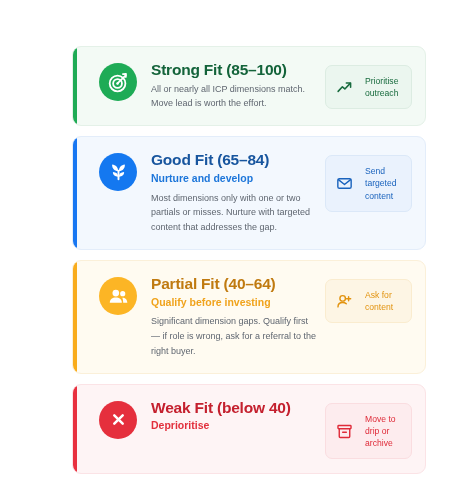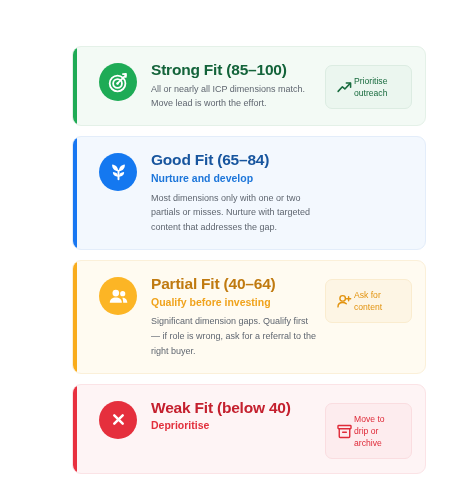--- a/index.html
+++ b/index.html
@@ -91,21 +91,21 @@
     margin: 0;
     max-width: 172px;
   }
 
   .action {
     flex: 0 0 auto;
     align-self: flex-start;
     margin-top: 4px;
     display: flex;
     align-items: center;
-    gap: 1px;
+    gap: 12px;
     border-radius: 7px;
     padding: 9px 11px 9px 10px;
     box-sizing: border-box;
     width: 87px;
   }
   .action-icon {
     flex: 0 0 auto;
     width: 17px;
     height: 17px;
     display: flex;
@@ -201,20 +201,29 @@
         <path d="M12.4 16.4 C12.4 13.6 14.4 11.8 17.8 11.6 C18.1 14.4 16.1 16.2 12.4 16.4 Z"></path>
       </svg>
     </div>
 
     <div class="card-body">
       <div class="card-title">Good Fit (65–84)</div>
       <div class="card-subtitle">Nurture and develop</div>
       <div class="card-desc">Most dimensions only with one or two partials or misses. Nurture with targeted content that addresses the gap.</div>
     </div>
 
+    <div class="action">
+      <span class="action-icon">
+        <svg width="17" height="17" viewBox="0 0 24 24" fill="none" stroke="#1a63bd" stroke-width="2" stroke-linecap="round" stroke-linejoin="round">
+          <rect x="2.6" y="5.2" width="18.8" height="13.6" rx="2.2"></rect>
+          <path d="M3.4 6.6 L12 13.4 L20.6 6.6"></path>
+        </svg>
+      </span>
+      <span class="action-label">Send targeted content</span>
+    </div>
   </div>
 
   <div class="card card-partial">
     <div class="accent-bar"></div>
 
     <div class="badge-circle">
       <svg width="23" height="23" viewBox="0 0 24 24" fill="#ffffff">
         <circle cx="9.2" cy="8.4" r="3.5"></circle>
         <circle cx="16.4" cy="9.0" r="2.7"></circle>
         <path d="M2.9 18.6 C2.9 14.9 5.7 13.0 9.2 13.0 C12.7 13.0 15.5 14.9 15.5 18.6 Z"></path>

